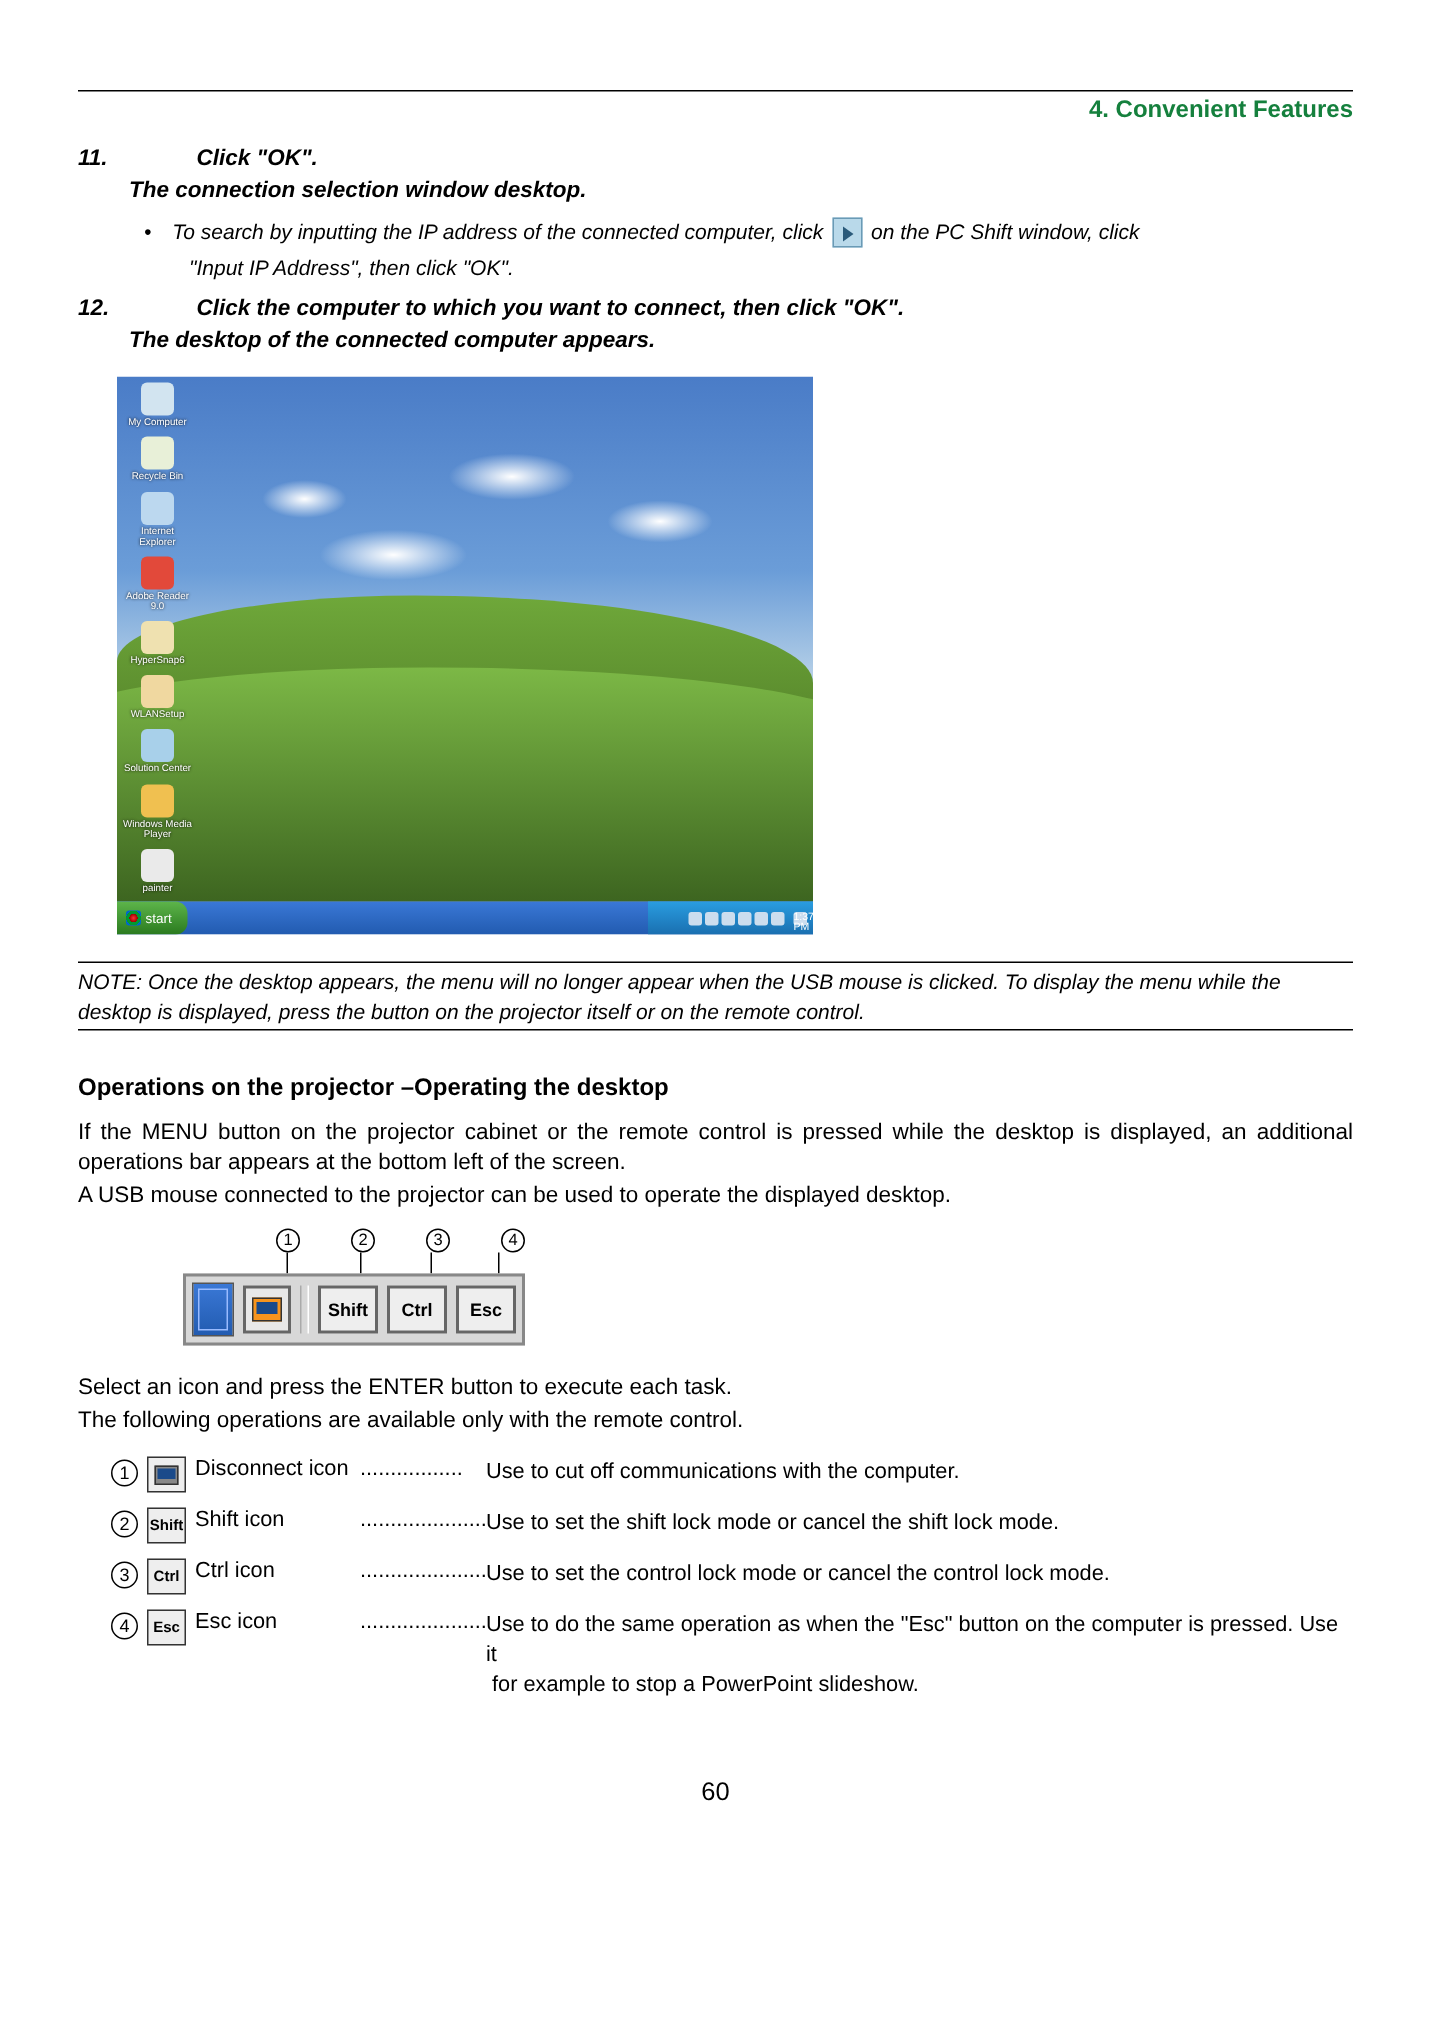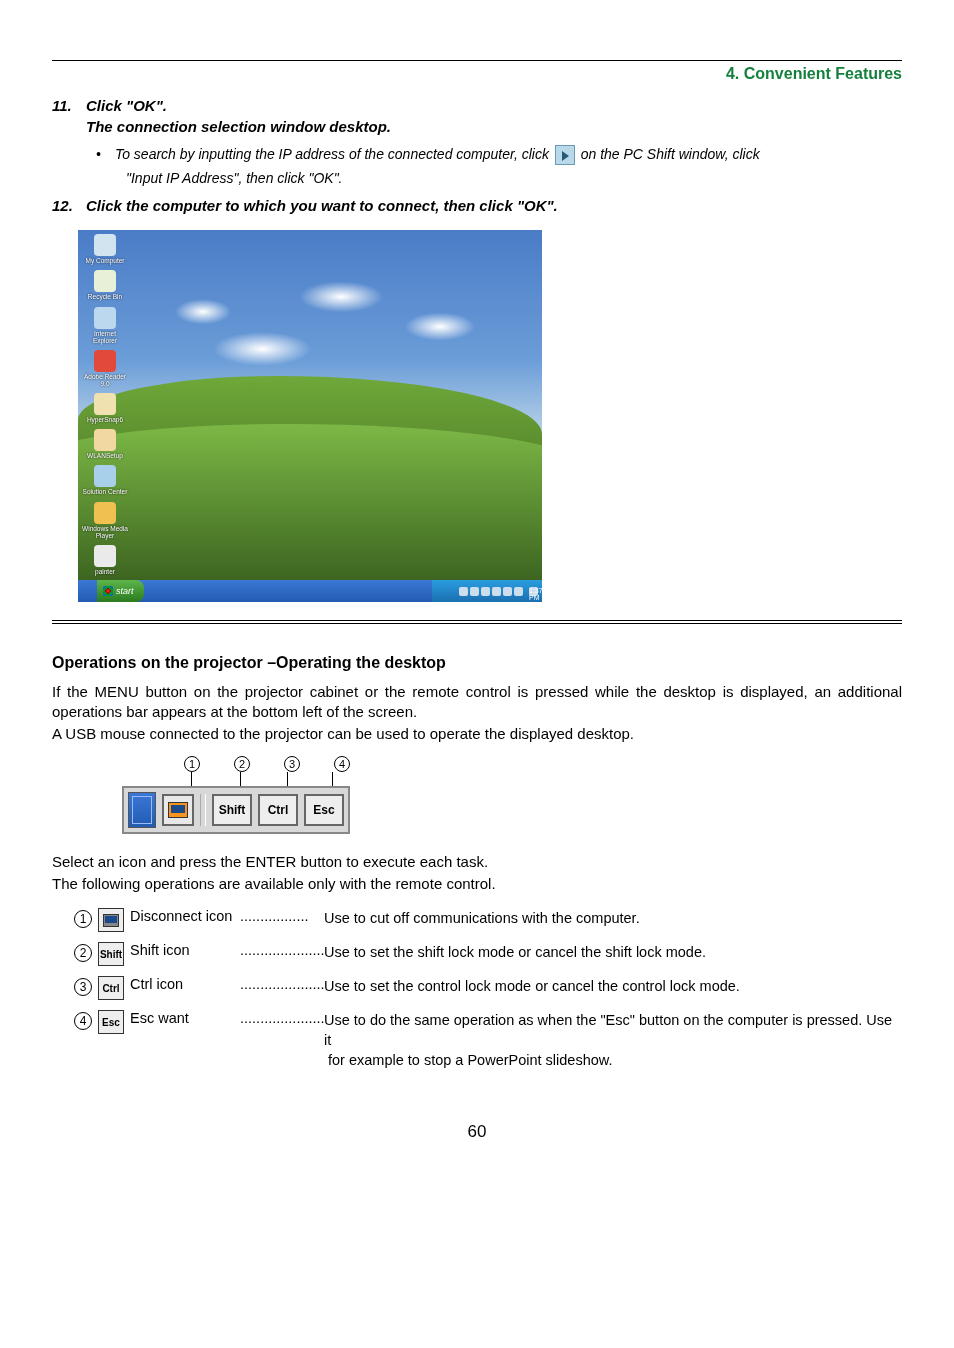--- a/index.html
+++ b/index.html
@@ -1,37 +1,37 @@
 <!DOCTYPE html>
 <html><head>
 <meta charset="utf-8">
 <style>
   * { box-sizing: border-box; margin: 0; padding: 0; }
   html, body { width: 954px; background: #fff; font-family: Arial, Helvetica, sans-serif; color: #000; }
   .page { padding: 60px 52px 40px 52px; }
   .header-line { border-top: 1px solid #000; margin-bottom: 4px; }
   .header-title { text-align: right; font-weight: bold; font-size: 16px; color: #15803d; margin-bottom: 14px; }
   .step-list { margin-left: 0; }
-  .step { display: flex; margin-bottom: 2px; }
+  .step { display: flex; margin-bottom: 2px; gap: 45px; }
   .step-num { font-weight: bold; font-style: italic; font-size: 15px; width: 34px; flex-shrink: 0; }
   .step-text { font-weight: bold; font-style: italic; font-size: 15px; }
   .step-sub { font-weight: bold; font-style: italic; font-size: 15px; margin-left: 34px; margin-top: 4px; margin-bottom: 8px; }
   .bullet-row { display: flex; align-items: flex-start; margin-left: 44px; margin-bottom: 2px; }
   .bullet-dot { font-style: italic; font-size: 14px; margin-right: 14px; line-height: 22px; }
   .bullet-text { font-style: italic; font-size: 14px; line-height: 22px; flex: 1; }
   .inline-icon { display: inline-block; width: 20px; height: 20px; background: #b9d9ea; border: 1px solid #6a9ab5; vertical-align: middle; position: relative; margin: 0 2px; }
   .inline-icon::after { content: ""; position: absolute; left: 6px; top: 5px; width: 0; height: 0; border-left: 7px solid #2a5a7a; border-top: 5px solid transparent; border-bottom: 5px solid transparent; }
   .bullet-cont { font-style: italic; font-size: 14px; margin-left: 74px; line-height: 22px; margin-bottom: 8px; }
   .screenshot { width: 464px; height: 372px; margin: 16px 0 18px 26px; position: relative; overflow: hidden; }
   .sky { position: absolute; inset: 0; background: linear-gradient(#4a7cc7 0%, #6b9dd8 35%, #a5c5e4 50%, #c9dbeb 58%); }
   .hills { position: absolute; left:0; right:0; bottom:22px; height: 55%; background: linear-gradient(#6fa83a 0%, #4e7a26 60%, #2f4e16 100%); border-radius: 60% 80% 0 0 / 30% 40% 0 0; }
   .hills2 { position: absolute; left:-40px; right:-40px; bottom:22px; height: 42%; background: linear-gradient(#7cb846, #3d6520); border-radius: 50% 60% 0 0 / 25% 30% 0 0; }
   .clouds { position:absolute; top:10%; left:10%; right:5%; height:40%; background: radial-gradient(ellipse 40px 18px at 20% 30%, #fff 0%, transparent 70%), radial-gradient(ellipse 60px 22px at 55% 20%, #fff 0%, transparent 70%), radial-gradient(ellipse 50px 20px at 80% 40%, #fff 0%, transparent 70%), radial-gradient(ellipse 70px 24px at 35% 55%, #fff 0%, transparent 70%); }
   .taskbar { position: absolute; bottom:0; left:0; right:0; height:22px; background: linear-gradient(#3a78d6, #225bb0); display:flex; align-items:center; }
-  .start-btn { height:100%; padding: 0 10px 0 6px; background: linear-gradient(#5db54a, #2a7a1f); color:#fff; font-size:9px; font-style:italic; display:flex; align-items:center; gap:3px; border-radius: 0 8px 8px 0; margin-left: 19px; }
+  .start-btn { height:100%; padding: 0 10px 0 6px; background: linear-gradient(#5db54a, #2a7a1f); color:#fff; font-size:9px; display:flex; align-items:center; gap:3px; border-radius: 0 8px 8px 0; }
   .tray { margin-left:auto; height:100%; background: linear-gradient(#2a9de0, #1a6fb0); width: 110px; display:flex; align-items:center; justify-content:flex-end; padding-right:4px; gap:2px; }
   .tray span { width:9px; height:9px; background:#cde; border-radius:2px; }
   .tray .time { font-size:7px; color:#fff; margin-left:4px; }
   .desk-icons { position:absolute; top:4px; left:4px; display:flex; flex-direction:column; gap:6px; }
   .di { width:46px; display:flex; flex-direction:column; align-items:center; gap:1px; }
   .di .ic { width:22px; height:22px; border-radius:4px; }
   .di .lbl { font-size:6.5px; color:#fff; text-align:center; text-shadow:0 0 2px #000; line-height:1.1; }
   .note-rule { border-top: 1px solid #000; margin-bottom: 2px; }
   .note-text { font-style: italic; font-size: 14px; line-height: 20px; margin-bottom: 2px; }
   .note-rule-b { border-top: 1px solid #000; margin-top: 2px; margin-bottom: 30px; }
@@ -85,20 +85,21 @@
         <span class="inline-icon"></span>
         <span> on the PC Shift window, click</span>
       </div>
     </div>
     <div class="bullet-cont">"Input IP Address", then click "OK".</div>
 
     <div class="step">
       <div class="step-num">12.</div>
       <div class="step-text">Click the computer to which you want to connect, then click "OK".</div>
     </div>
+    <div class="step-sub">The desktop of the connected computer appears.</div>
   </div>
 
   <div class="screenshot">
     <div class="sky"></div>
     <div class="clouds"></div>
     <div class="hills"></div>
     <div class="hills2"></div>
     <div class="desk-icons">
       <div class="di">
           <div class="ic" style="background:#d2e4f0"></div>
@@ -148,20 +149,21 @@
           <span></span>
           <span></span>
           <span></span>
           <span></span>
         <span class="time">1:37 PM</span>
       </div>
     </div>
   </div>
 
   <div class="note-rule"></div>
+  <div class="note-text">NOTE: Once the desktop appears, the menu will no longer appear when the USB mouse is clicked. To display the menu while the desktop is displayed, press the button on the projector itself or on the remote control.</div>
   <div class="note-rule-b"></div>
 
   <div class="h2">Operations on the projector –Operating the desktop</div>
   <div class="body-p">If the MENU button on the projector cabinet or the remote control is pressed while the desktop is displayed, an additional operations bar appears at the bottom left of the screen.</div>
   <div class="body-p">A USB mouse connected to the projector can be used to operate the displayed desktop.</div>
 
   <div class="toolbar-wrap">
     <div class="callout-row">
       <div class="cnum">1</div>
       <div class="cnum">2</div>
@@ -209,21 +211,21 @@
     <div class="icon-row">
       <div class="irow-num">3</div>
       <div class="irow-icon">Ctrl</div>
       <div class="irow-label">Ctrl icon</div>
       <div class="irow-dots">.............................</div>
       <div class="irow-desc">Use to set the control lock mode or cancel the control lock mode.</div>
     </div>
     <div class="icon-row" style="margin-bottom:0">
       <div class="irow-num">4</div>
       <div class="irow-icon">Esc</div>
-      <div class="irow-label">Esc want</div>
+      <div class="irow-label">Esc icon</div>
       <div class="irow-dots">.............................</div>
       <div class="irow-desc">Use to do the same operation as when the "Esc" button on the computer is pressed. Use it</div>
     </div>
     <div class="irow-desc-cont">for example to stop a PowerPoint slideshow.</div>
   </div>
 
   <div class="page-num">60</div>
 </div>
 
 </body></html>

